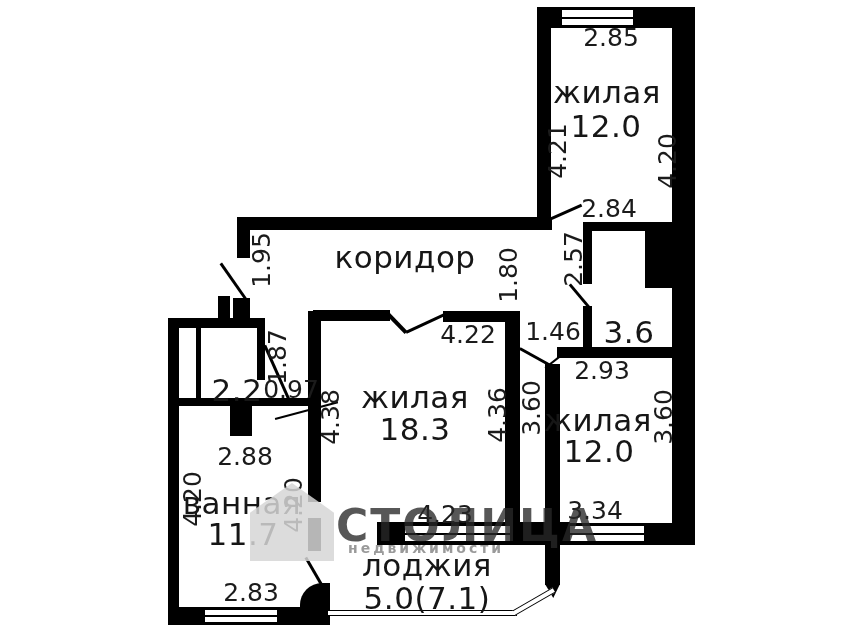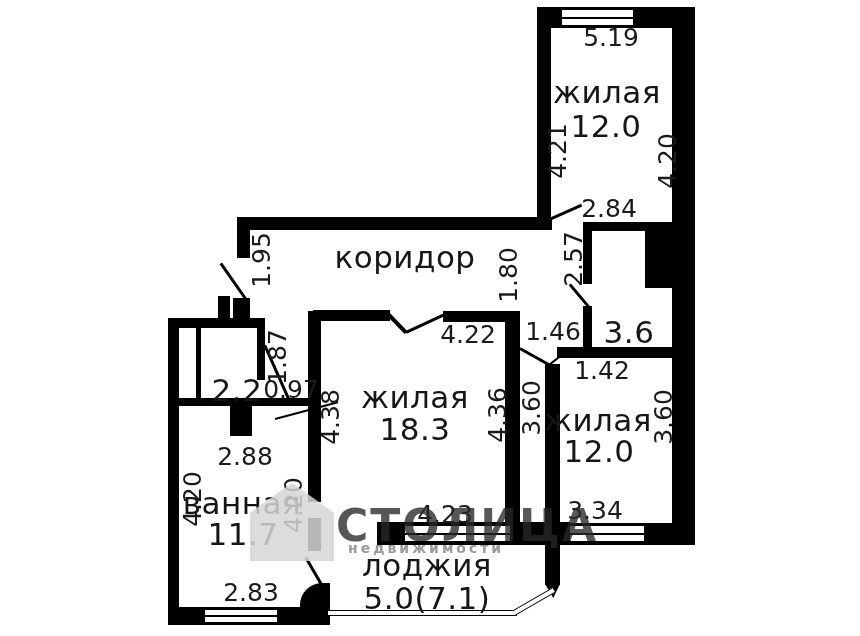--- a/index.html
+++ b/index.html
@@ -110,29 +110,29 @@
   <div class="room-label" style="left:237px;top:390px">2.2</div>
   <div class="room-label" style="left:415px;top:397px">жилая</div>
   <div class="room-label" style="left:415px;top:429px">18.3</div>
   <div class="room-label" style="left:598px;top:420px">жилая</div>
   <div class="room-label" style="left:599px;top:451px">12.0</div>
   <div class="room-label" style="left:242px;top:503px">ванная</div>
   <div class="room-label" style="left:243px;top:534px">11.7</div>
   <div class="room-label" style="left:427px;top:565px">лоджия</div>
   <div class="room-label" style="left:427px;top:598px">5.0(7.1)</div>
 
-  <div class="dim" style="left:611px;top:37px">5.19</div>
+  <div class="dim" style="left:611px;top:37px">2.85</div>
   <div class="dim v" style="left:557px;top:151px">4.21</div>
   <div class="dim v" style="left:667px;top:161px">4.20</div>
   <div class="dim" style="left:609px;top:208px">2.84</div>
   <div class="dim v" style="left:261px;top:260px">1.95</div>
   <div class="dim v" style="left:508px;top:275px">1.80</div>
   <div class="dim v" style="left:573px;top:259px">2.57</div>
   <div class="dim" style="left:553px;top:331px">1.46</div>
-  <div class="dim" style="left:602px;top:370px">1.42</div>
+  <div class="dim" style="left:602px;top:370px">2.93</div>
   <div class="dim v" style="left:277px;top:357px">1.87</div>
   <div class="dim" style="left:291px;top:389px">0.97</div>
   <div class="dim" style="left:245px;top:456px">2.88</div>
   <div class="dim" style="left:468px;top:334px">4.22</div>
   <div class="dim v" style="left:330px;top:417px">4.38</div>
   <div class="dim v" style="left:497px;top:415px">4.36</div>
   <div class="dim" style="left:445px;top:514px">4.23</div>
   <div class="dim v" style="left:531px;top:408px">3.60</div>
   <div class="dim v" style="left:663px;top:417px">3.60</div>
   <div class="dim" style="left:595px;top:510px">3.34</div>

